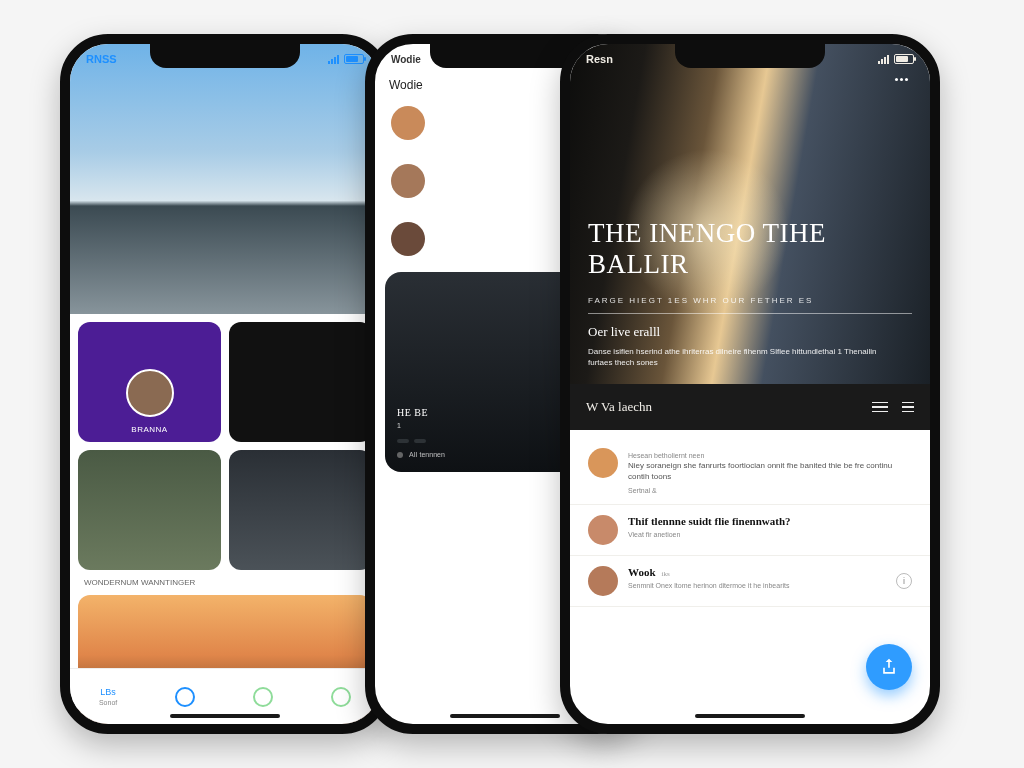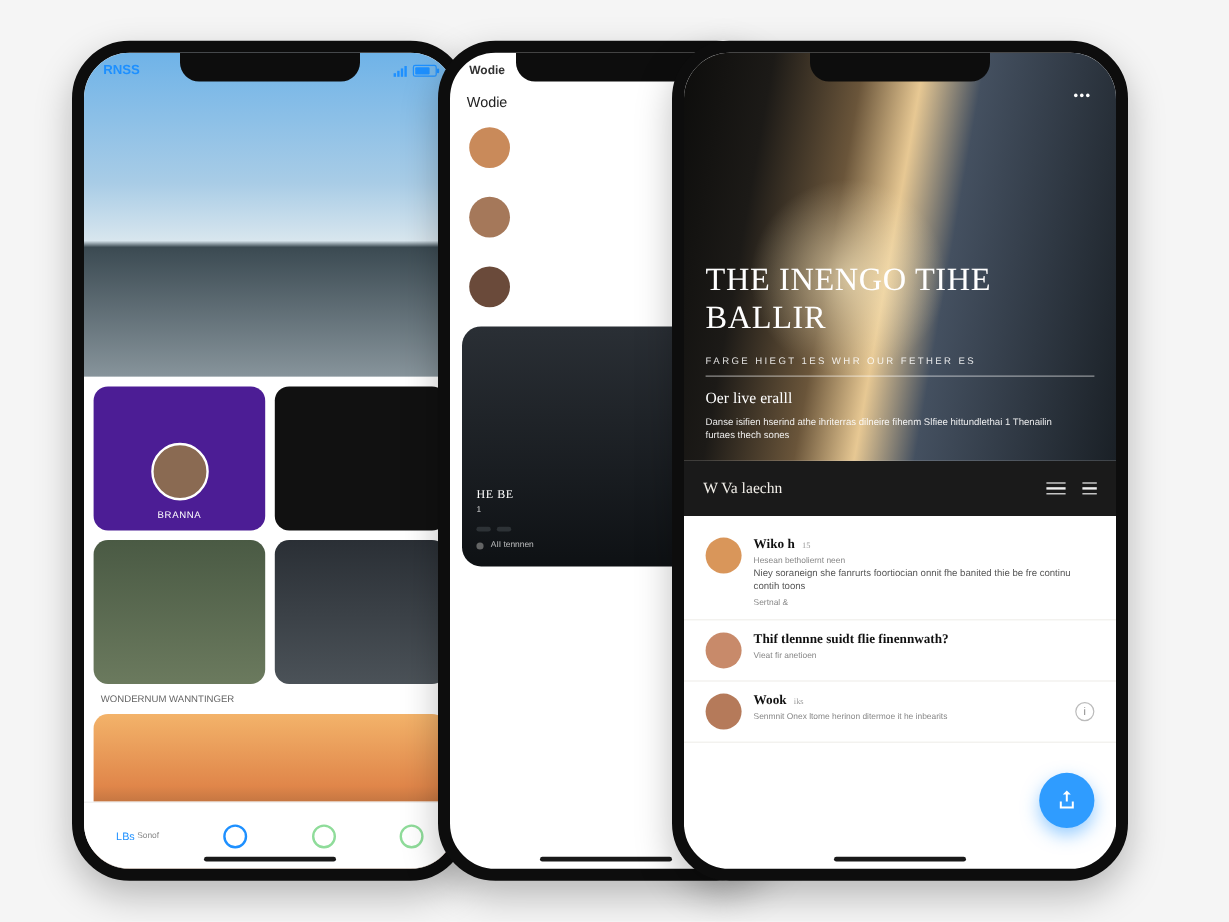--- a/index.html
+++ b/index.html
@@ -77,21 +77,21 @@
   .p1 .caption{ padding:0 14px; font-size:8px; color:#666; }
   .p1 .single{
     margin:8px; height:150px; border-radius:12px;
     background:linear-gradient(to bottom,#f3b36a 0%,#e0864a 40%,#2a1a10 100%);
   }
   .p1 .tabbar{
     position:absolute; bottom:0; left:0; right:0; height:56px; background:#fff;
     border-top:1px solid #eee;
     display:flex; justify-content:space-around; align-items:center;
   }
-  .p1 .tab-item{ display:flex; flex-direction:row; align-items:center; font-size:9px; color:#1e90ff; gap:2px;}
+  .p1 .tab-item{ display:flex; flex-direction:column; align-items:center; font-size:9px; color:#1e90ff; gap:2px;}
   .p1 .tab-item .ico{ width:20px; height:20px; border:2px solid #8fdc9a; border-radius:50%; }
   .p1 .tab-item.alt .ico{ border-color:#1e90ff;}
   
   .p2 .status-bar{ color:#333; font-size:10px; }
   .p2 .hdr2{ padding:34px 14px 8px 14px; font-size:12px; color:#222; }
   .p2 .stories{ display:flex; flex-direction:column; gap:12px; padding:0 10px;}
   .p2 .story{
     display:flex; align-items:center; gap:8px; padding:6px; border-radius:10px;
   }
   .p2 .story .av{ width:34px; height:34px; border-radius:50%; background:#c98a5a; flex:none;}
@@ -259,20 +259,34 @@
       <span class="dot"></span>
       <span>AII tennnen</span>
     </div>
   </div>
   <div class="home-indicator"></div>
 </div>
 
 <div class="phone p3">
 
   <div class="notch"></div>
+  <div class="status-bar">
+    <span>Resn</span>
+    <span class="status-right">
+      <span class="sig-bars">
+            <span></span>
+            <span></span>
+            <span></span>
+            <span></span>
+          </span>
+      <span class="battery">
+            <span class="battery-fill"></span>
+          </span>
+    </span>
+  </div>
 
   <div class="hero3">
     <div class="hdr-lab"></div>
     <div class="dot3">
           <span></span>
           <span></span>
           <span></span>
         </div>
     <div class="title">The Inengo Tihe Ballir</div>
     <div class="subline">FARGE HIEGT 1ES   WHR   OUR FETHER ES</div>
@@ -294,24 +308,20 @@
             <span></span>
             <span></span>
           </span>
     </span>
   </div>
 
   <div class="feed">
     <div class="post">
       <div class="pav"></div>
       <div class="pc">
-        <div class="pn">
-              <span>Wiko h</span>
-              <span class="tm">15</span>
-            </div>
         <div class="pl">Hesean betholiernt neen</div>
         <div class="pb">Niey soraneign she fanrurts foortiocian onnit fhe banited thie be fre continu contih toons</div>
         <div class="pl">Sertnal &amp;</div>
       </div>
     </div>
     <div class="post">
       <div class="pav b"></div>
       <div class="pc">
         <div class="pn">
               <span>Thif tlennne suidt flie finennwath?</span>

